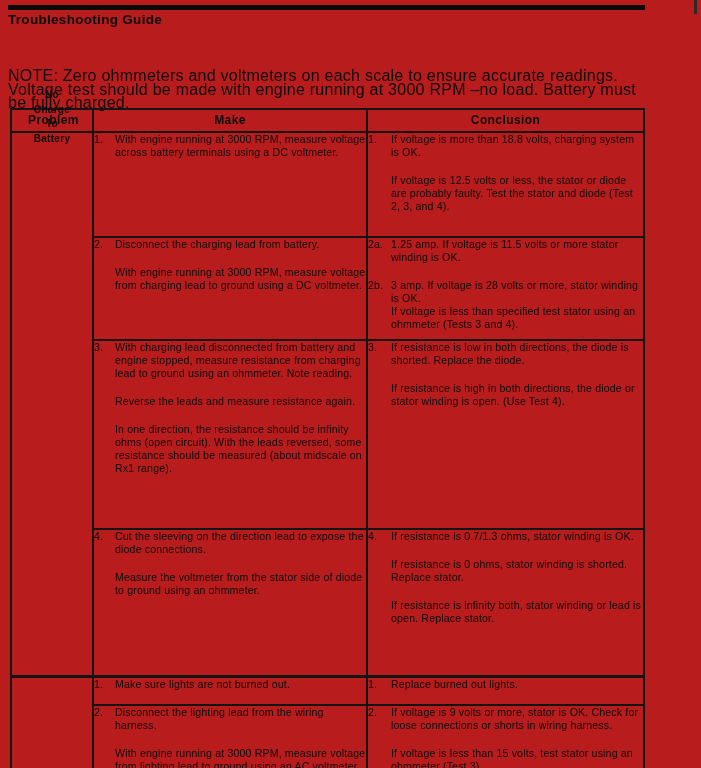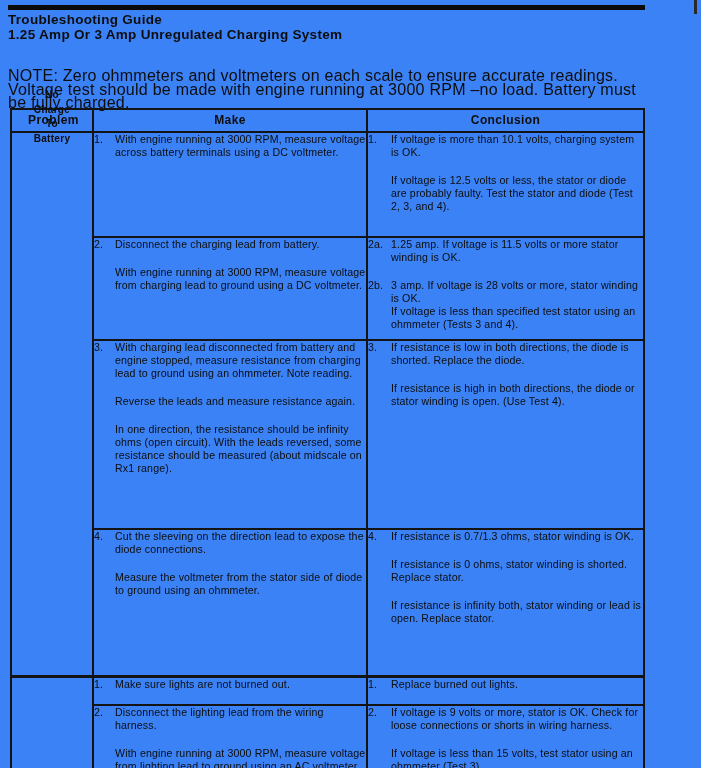--- a/index.html
+++ b/index.html
@@ -1,20 +1,20 @@
 <!DOCTYPE html>
 <html><head>
 <meta charset="utf-8">
 <style>
   html,body { margin:0; padding:0; background:#9a9a9a; }
   * { box-sizing:border-box; }
   .page {
     position:relative;
     width:701px; height:768px;
-    background:#3b82f6;
+    background:#b91c1c;
     overflow:hidden;
     font-family:"Liberation Sans", sans-serif;
     color:#0d0d0d;
     -webkit-font-smoothing:antialiased;
   }
   .top-bar {
     position:absolute; left:8px; top:5px;
     width:637px; height:5px; background:#0a0a0a;
   }
   .corner-mark {
@@ -61,21 +61,20 @@
 </style>
 </head>
 <body>
 
 <div class="page">
   <div class="top-bar"></div>
   <div class="corner-mark"></div>
 
   <div class="titles">
     <div>Troubleshooting Guide</div>
-    <div>1.25 Amp Or 3 Amp Unregulated Charging System</div>
   </div>
 
   <div class="note">NOTE: Zero ohmmeters and voltmeters on each scale to ensure accurate readings. Voltage test should be made with engine running at 3000 RPM –no load. Battery must be fully charged.</div>
 
   <table class="ts">
     <colgroup>
       <col class="c-problem">
         <col class="c-test">
         <col class="c-conc">
     </colgroup>
@@ -98,21 +97,21 @@
           </td>
           <td class="body-cell test-cell">
             <div class="item first">
               <span class="num">1.</span>
               <span class="txt">With engine running at 3000 RPM, measure voltage across battery terminals using a DC voltmeter.</span>
             </div>
           </td>
           <td class="body-cell conclusion-cell">
             <div class="item first">
               <span class="num">1.</span>
-              <span class="txt">If voltage is more than 10.1 volts, charging system is OK.</span>
+              <span class="txt">If voltage is more than 18.8 volts, charging system is OK.</span>
             </div>
             <div class="item">
               <span class="num"></span>
               <span class="txt">If voltage is 12.5 volts or less, the stator or diode are probably faulty. Test the stator and diode (Test 2, 3, and 4).</span>
             </div>
           </td>
         </tr>
         <tr style="height: 103px;">
           <td class="body-cell test-cell">
             <div class="item first">

